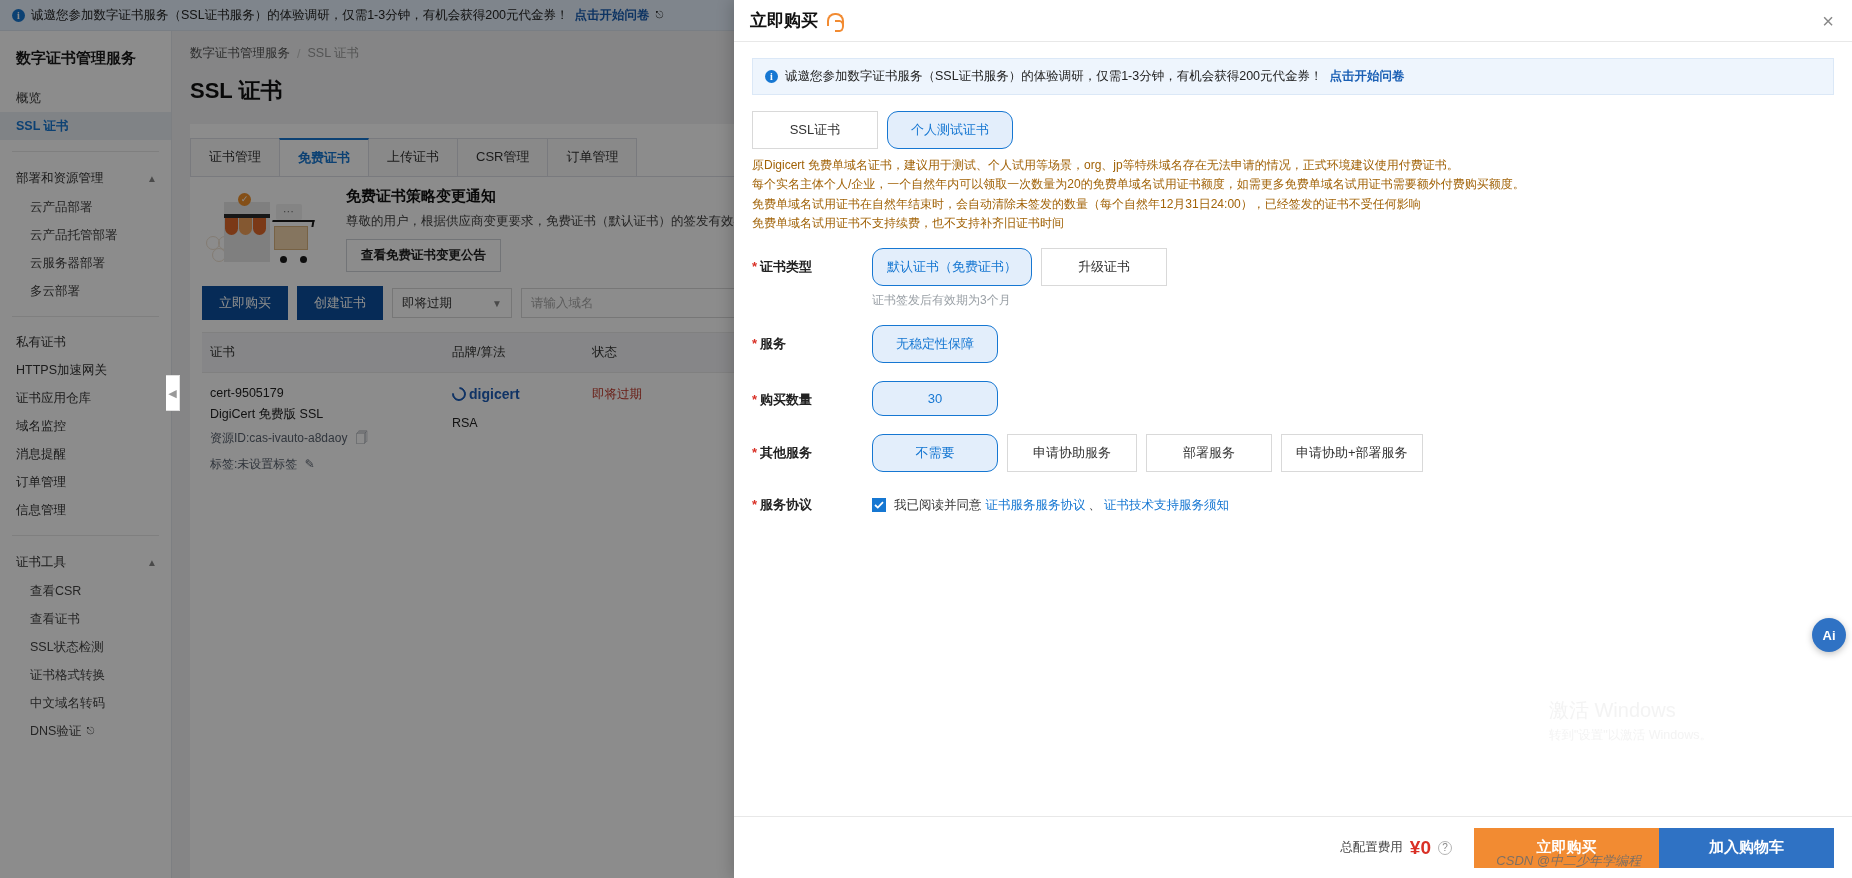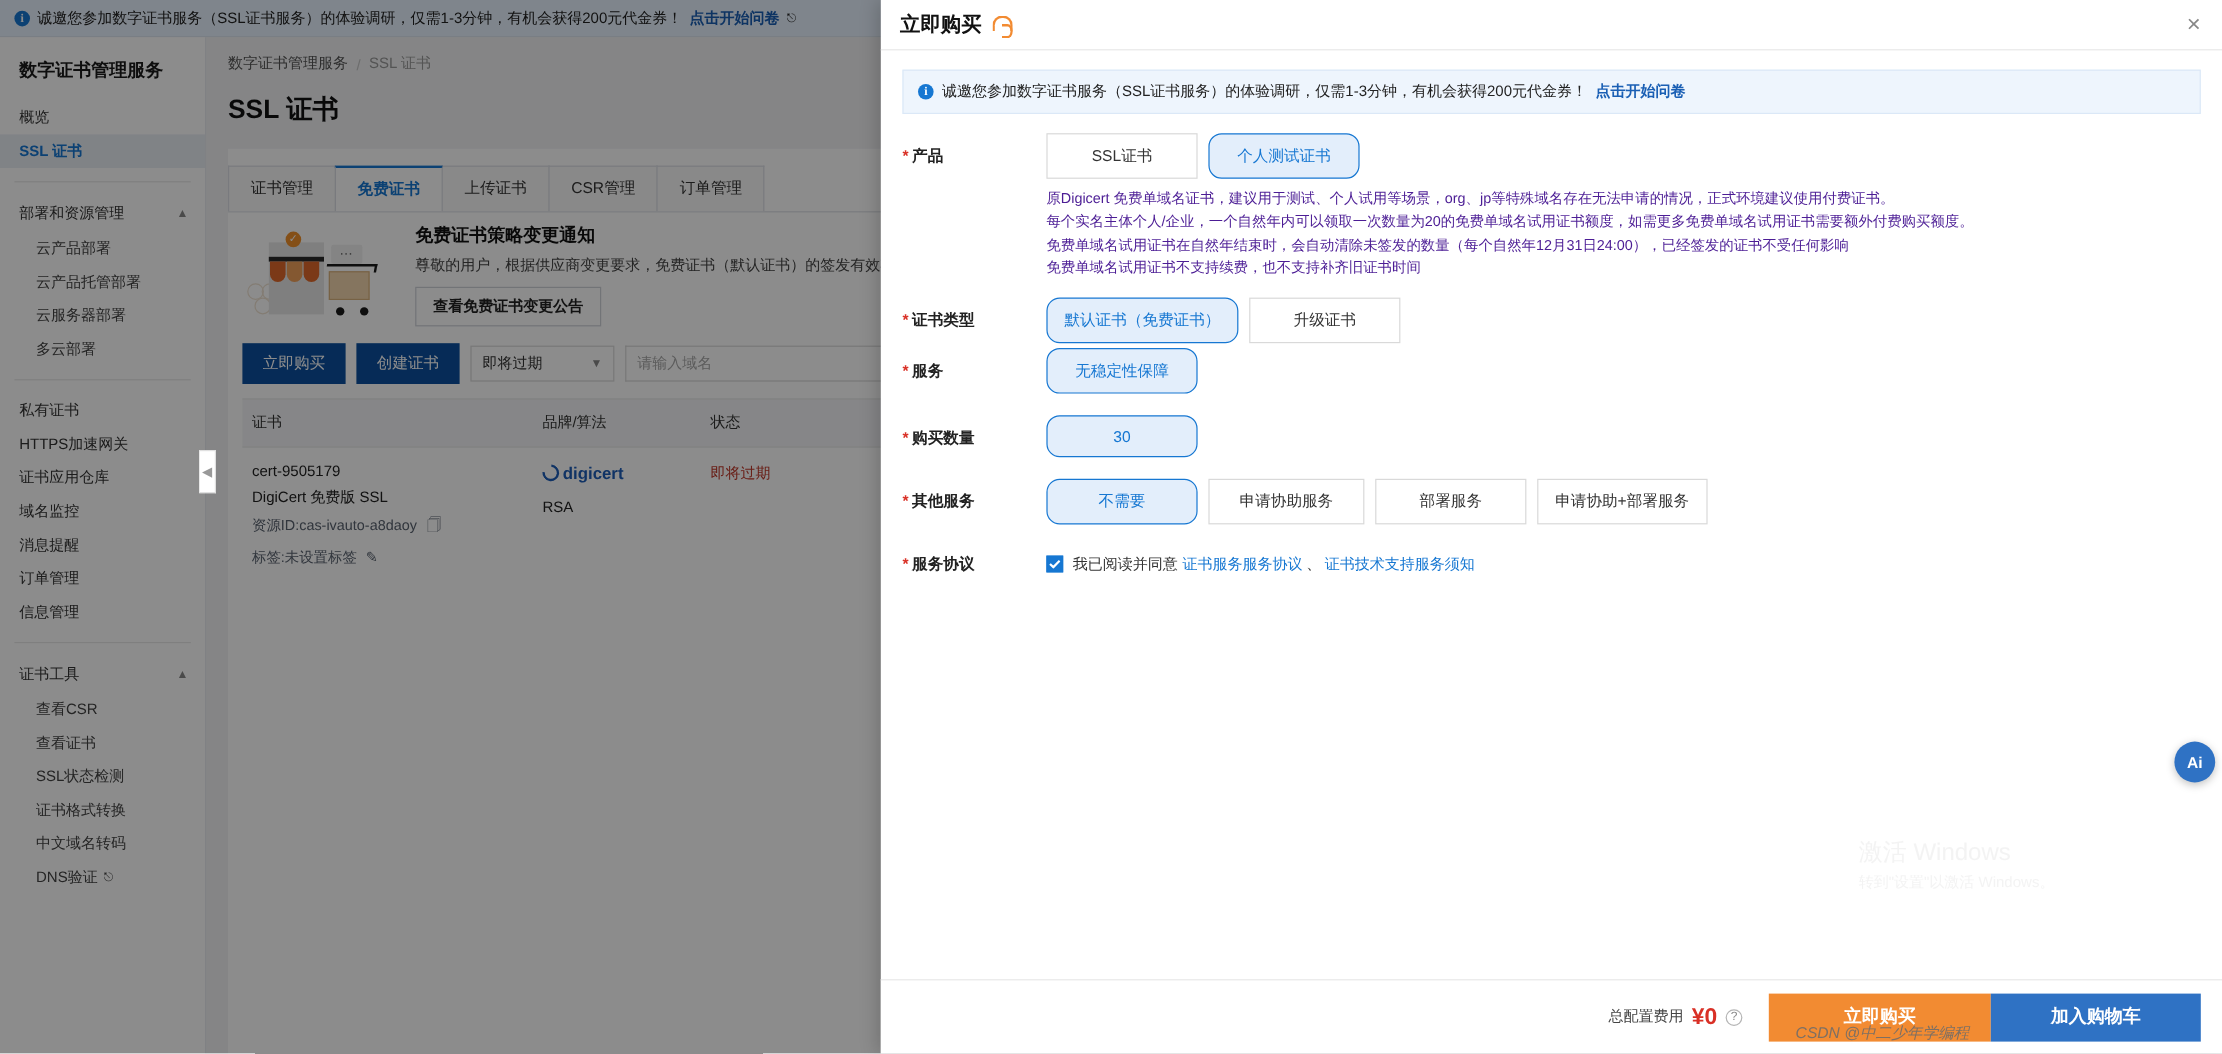--- a/index.html
+++ b/index.html
@@ -157,21 +157,21 @@
     padding-top: 10px; text-align: left;
   }
   .req { color: #d93026; margin-right: 3px; }
   .fctl { flex: 1; }
   .opt-row { display: flex; gap: 9px; flex-wrap: wrap; }
   .opt {
     min-width: 126px; padding: 9px 14px; text-align: center; font-size: 13px;
     border: 1px solid #d9d9d9; background: #fff; color: #333; cursor: pointer;
   }
   .opt.sel { border-color: #1677d2; background: #e3eefb; color: #1677d2; border-radius: 11px; }
-  .hint { font-size: 12px; color: #4c1d95; line-height: 1.62; margin: 7px 0 10px; }
+  .hint { font-size: 12px; color: #a16207; line-height: 1.62; margin: 7px 0 10px; }
   .hint-tight { font-size: 12px; color: #9aa0a6; margin: 6px 0 12px; }
 
   .agree { display: flex; align-items: center; gap: 8px; padding-top: 11px; font-size: 12.5px; }
   .cbx {
     width: 14px; height: 14px; background: #1677d2; border: 1px solid #1677d2;
     display: inline-flex; align-items: center; justify-content: center; cursor: pointer; flex: 0 0 14px;
   }
   .cbx svg { display: block; }
   .agree-link { color: #1677d2; cursor: pointer; }
 
@@ -464,23 +464,20 @@
 
     <div class="drawer-body">
 
       <div class="notice">
         <span class="info-dot">i</span>
         <span>诚邀您参加数字证书服务（SSL证书服务）的体验调研，仅需1-3分钟，有机会获得200元代金券！</span>
         <span class="survey-link">点击开始问卷</span>
       </div>
 
       <div class="frow">
-        <div class="flabel">
-          <span class="req">*</span><span>产品</span>
-        </div>
         <div class="fctl">
           <div class="opt-row">
             <div class="opt">SSL证书</div>
             <div class="opt sel">个人测试证书</div>
           </div>
           <div class="hint">
             <div>原Digicert 免费单域名证书，建议用于测试、个人试用等场景，org、jp等特殊域名存在无法申请的情况，正式环境建议使用付费证书。</div>
             <div>每个实名主体个人/企业，一个自然年内可以领取一次数量为20的免费单域名试用证书额度，如需更多免费单域名试用证书需要额外付费购买额度。</div>
             <div>免费单域名试用证书在自然年结束时，会自动清除未签发的数量（每个自然年12月31日24:00），已经签发的证书不受任何影响</div>
             <div>免费单域名试用证书不支持续费，也不支持补齐旧证书时间</div>
@@ -490,20 +487,21 @@
 
       <div class="frow">
         <div class="flabel">
           <span class="req">*</span><span>证书类型</span>
         </div>
         <div class="fctl">
           <div class="opt-row">
             <div class="opt sel" style="min-width:130px">默认证书（免费证书）</div>
             <div class="opt">升级证书</div>
           </div>
+          <div class="hint-tight">证书签发后有效期为3个月</div>
         </div>
       </div>
 
       <div class="frow">
         <div class="flabel">
           <span class="req">*</span><span>服务</span>
         </div>
         <div class="fctl" style="padding-bottom:14px">
           <div class="opt-row">
             <div class="opt sel">无稳定性保障</div>

